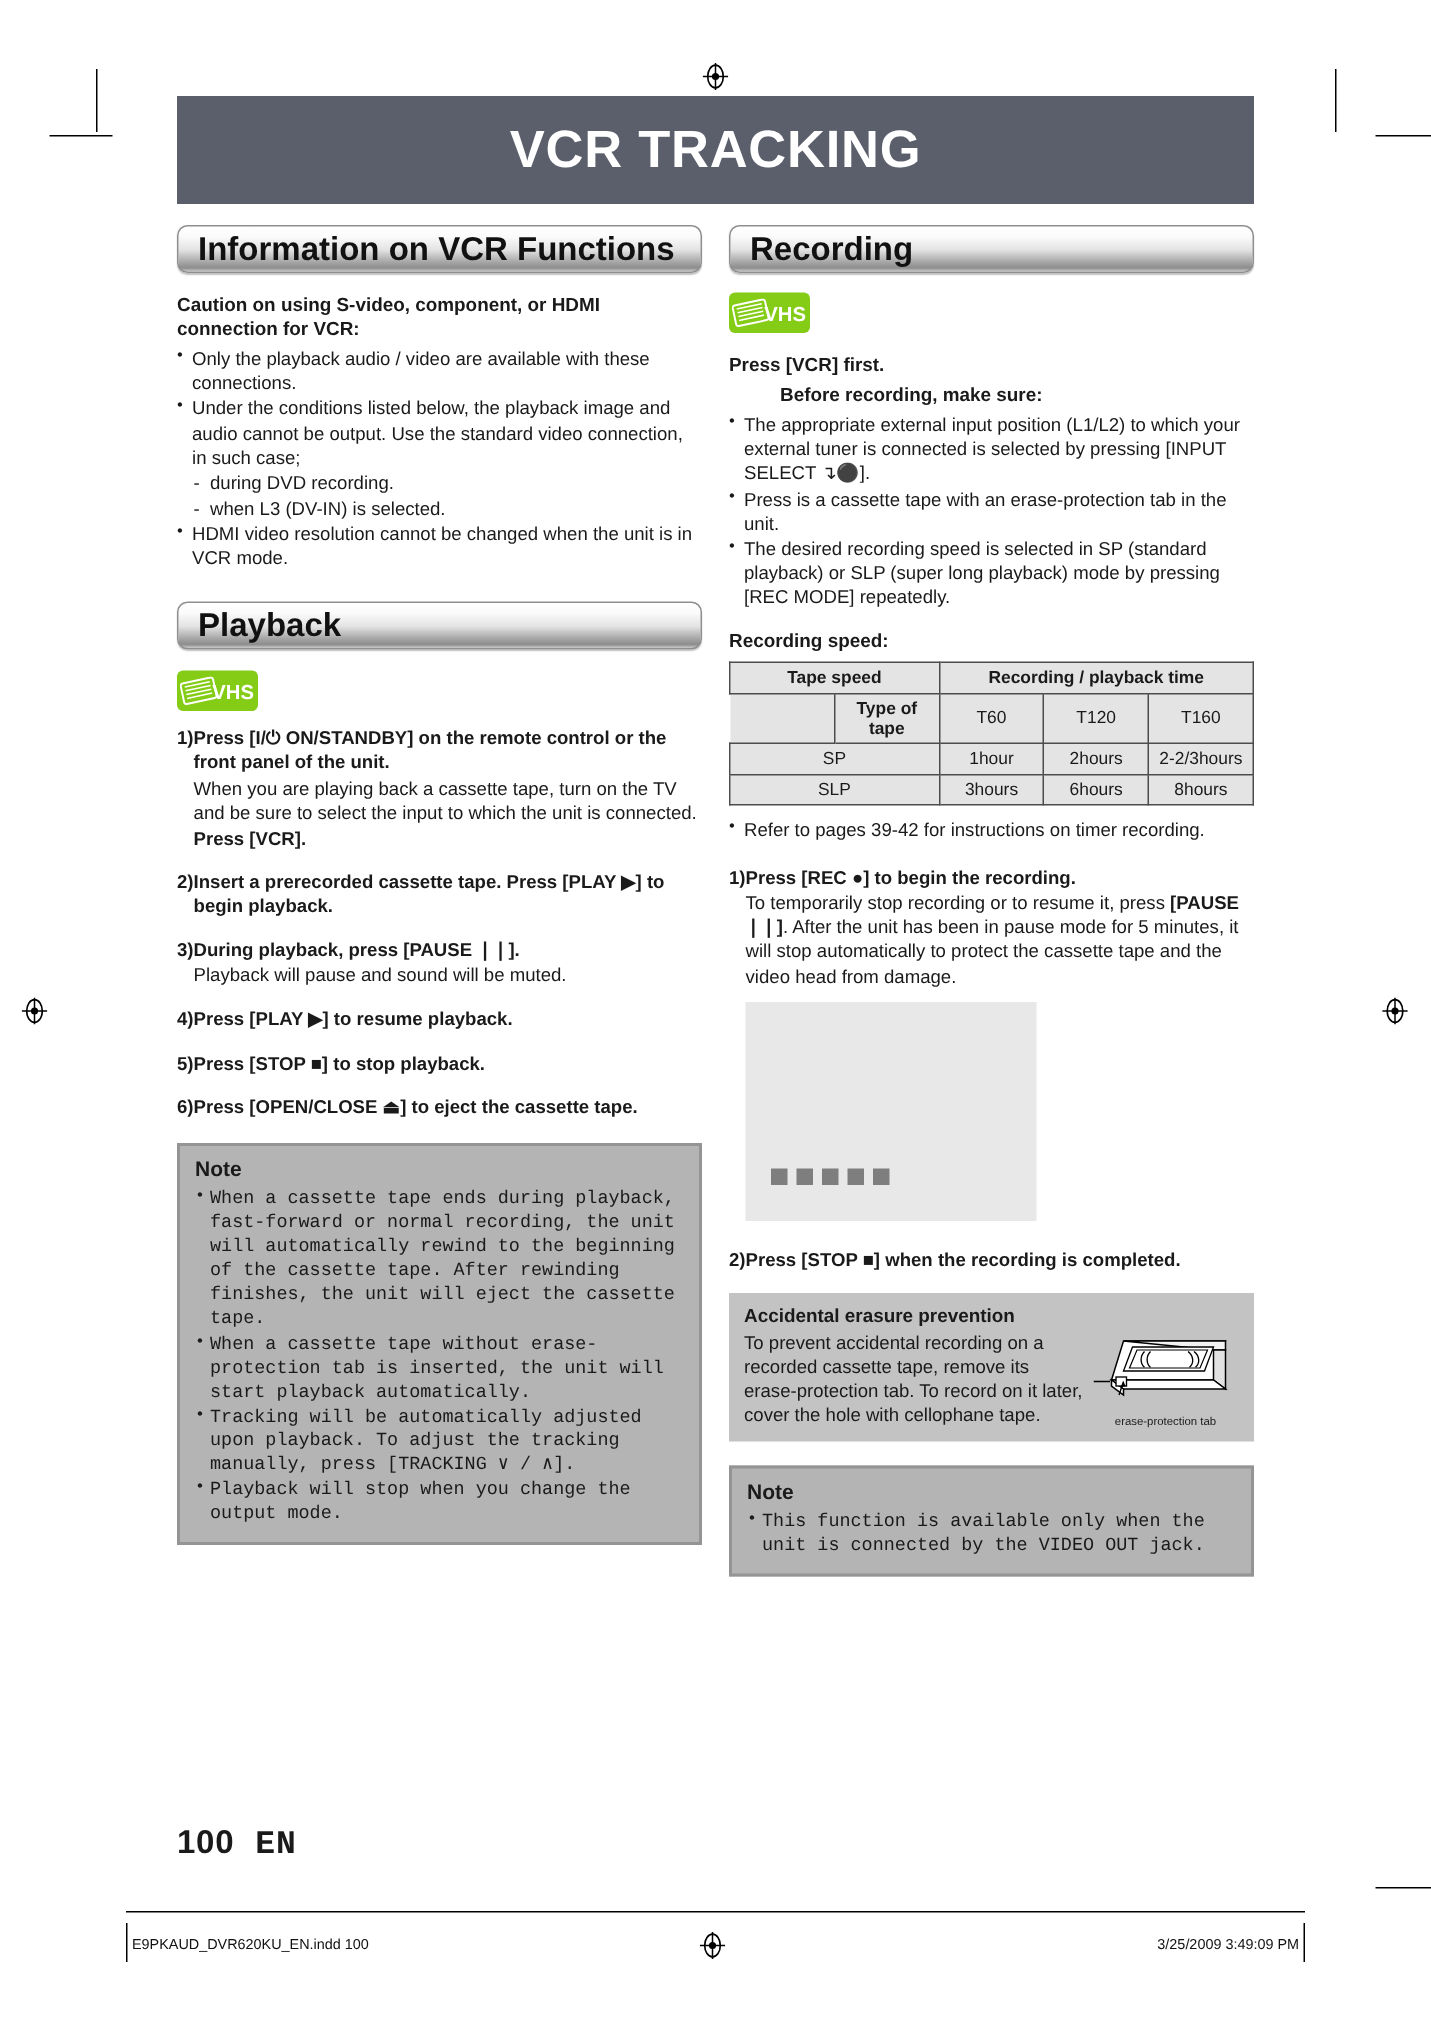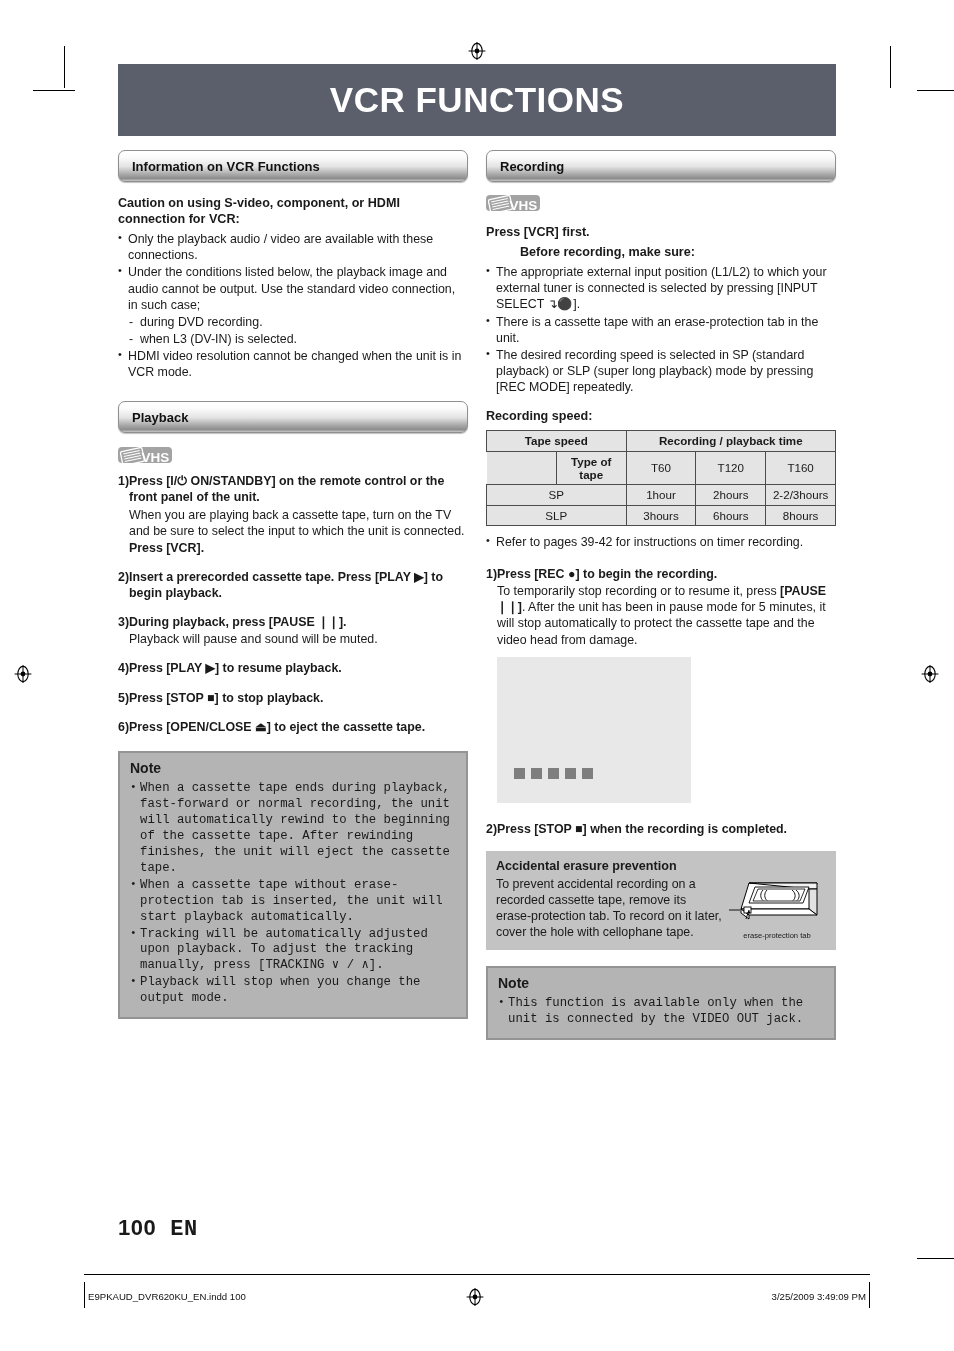--- a/index.html
+++ b/index.html
@@ -73,21 +73,21 @@
         #a8a8a8 78%,
         #8d8d8d 92%,
         #c9c9c9 100%);
     border: 1px solid #8f8f8f;
     box-shadow: 0 1px 1px rgba(0,0,0,0.25);
     display: flex;
     align-items: center;
     box-sizing: border-box;
   }
   .section-bar .section-title {
-    font-size: 13px;
+    font-size: 22px;
     font-weight: bold;
     color: #111111;
     padding-left: 13px;
     line-height: 1;
   }
 
   
   .sub-head {
     font-size: 12.6px;
     font-weight: bold;
@@ -121,26 +121,26 @@
   ul.bullets li.dash::before {
     content: "-";
     left: 11px;
     top: 0;
     font-size: 12.4px;
   }
 
   
   .vhs-badge {
     width: 54px;
-    height: 16px;
-    background: #a3a3a3;
+    height: 27px;
+    background: #84cc16;
     border-radius: 4px;
     margin-top: 14px;
     display: flex;
-    align-items: flex-start;
+    align-items: center;
     padding-left: 2px;
     box-sizing: border-box;
   }
   .vhs-badge svg { display:block; }
 
   
   .steps { margin-top: 10px; }
   .step {
     display: flex;
     margin-top: 13px;
@@ -334,21 +334,21 @@
     <ellipse cx="9" cy="9" rx="5.2" ry="7.6" fill="none" stroke="#000" stroke-width="1.1"></ellipse>
     <circle cx="9" cy="9" r="2.4" fill="#000"></circle>
     <line x1="9" y1="0" x2="9" y2="18" stroke="#000" stroke-width="1"></line>
     <line x1="0.6" y1="9" x2="17.4" y2="9" stroke="#000" stroke-width="1"></line>
   </svg>
 </div>
 
 <div class="page">
 
   <div class="title-bar">
-    <span class="title">VCR FUNCTIONS</span>
+    <span class="title">VCR TRACKING</span>
   </div>
 
   <div class="columns">
 
     <div class="col">
 
       <div class="section-bar">
         <span class="section-title">Information on VCR Functions</span>
       </div>
 
@@ -459,21 +459,21 @@
           </g>
           <text x="21.5" y="15.2" font-family="'Liberation Sans', sans-serif" font-size="13.5" font-weight="bold" fill="#ffffff">VHS</text>
         </svg>
       </div>
 
       <div class="sub-head">Press [VCR] first.</div>
       <div class="sub-head tight">Before recording, make sure:</div>
 
       <ul class="bullets">
         <li>The appropriate external input position (L1/L2) to which your external tuner is connected is selected by pressing [INPUT SELECT ↴⚫].</li>
-        <li>There is a cassette tape with an erase-protection tab in the unit.</li>
+        <li>Press is a cassette tape with an erase-protection tab in the unit.</li>
         <li>The desired recording speed is selected in SP (standard playback) or SLP (super long playback) mode by pressing [REC MODE] repeatedly.</li>
       </ul>
 
       <div class="sub-head">Recording speed:</div>
 
       <table class="rec-table">
         <tbody>
           <tr>
             <td class="hd" colspan="2">Tape speed</td>
             <td class="hd" colspan="3">Recording / playback time</td>

